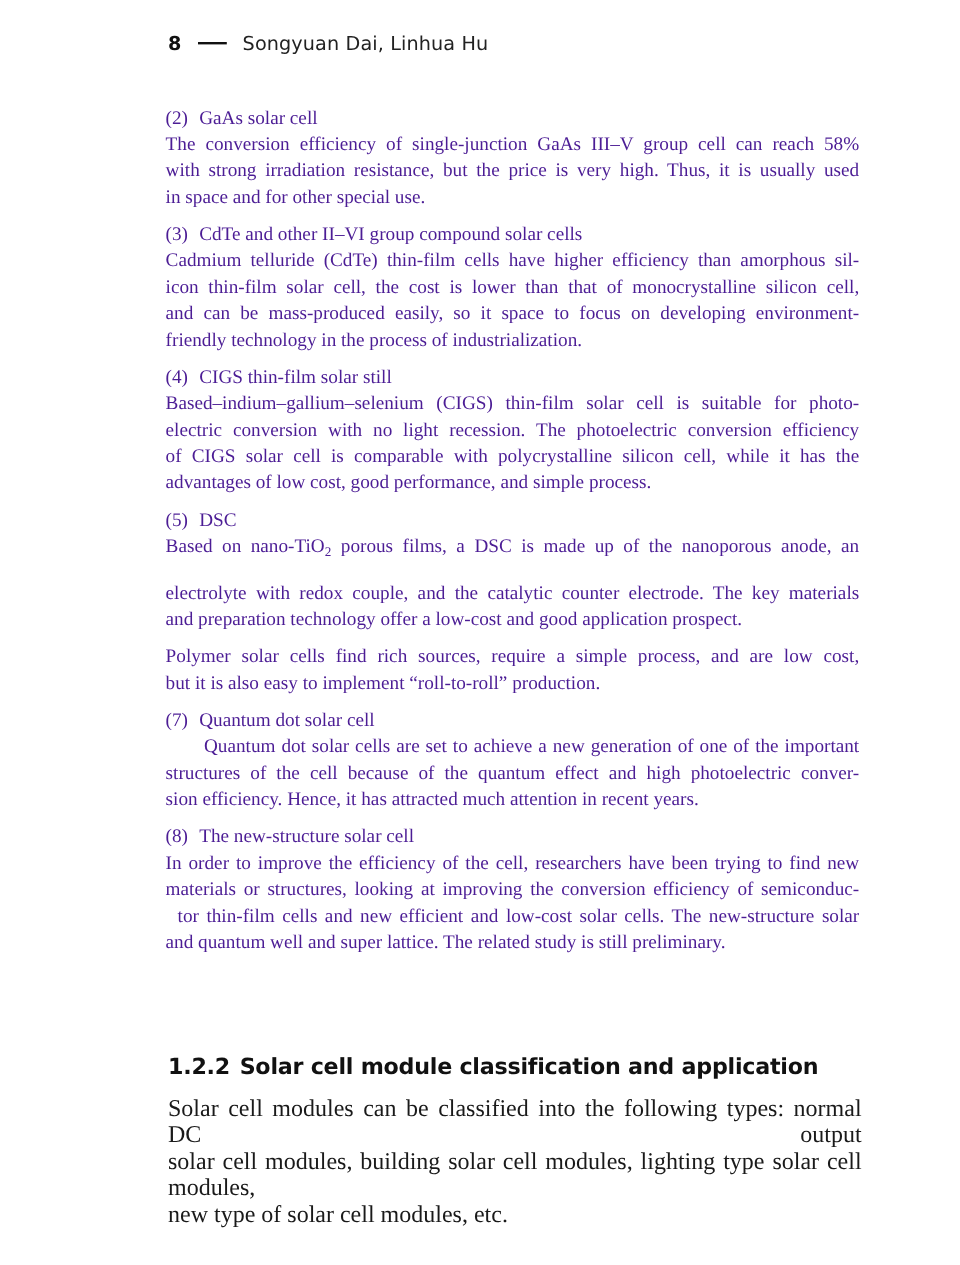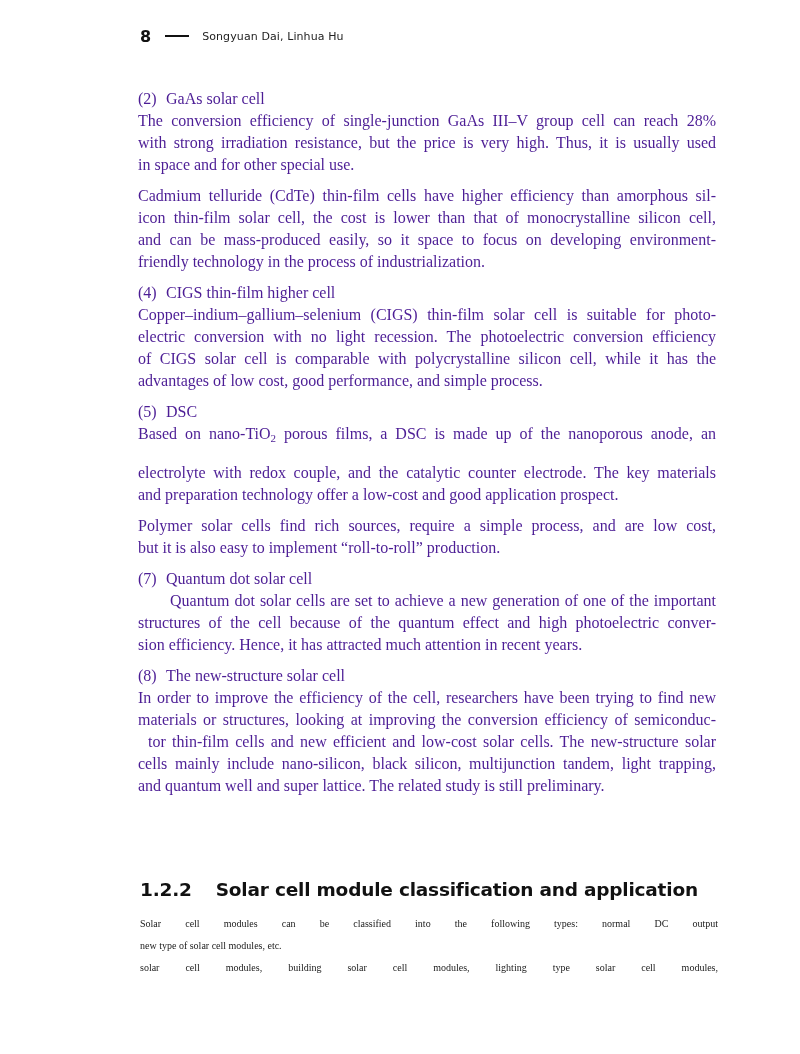--- a/index.html
+++ b/index.html
@@ -4,78 +4,81 @@
   <style>
     html, body { margin: 0; padding: 0; background: #ffffff; }
     body { width: 800px; height: 1054px; position: relative; overflow: hidden; color: #1a1a1a; }
     .running-head {
       position: absolute; left: 140px; top: 24px; height: 24px;
       display: flex; align-items: center;
       font-family: "DejaVu Sans", sans-serif;
     }
     .page-num { font-weight: bold; font-size: 16px; color: #111; }
     .head-rule { width: 24px; height: 2px; background: #111; margin: 0 13px 0 14px; }
-    .authors { font-size: 11px; color: #222; letter-spacing: 0.1px; }
+    .authors { font-size: 16px; color: #222; letter-spacing: 0.1px; }
 
     .content {
       position: absolute; left: 138px; top: 88px; width: 578px;
       font-family: Liberation Serif, serif; font-size: 16px; line-height: 22px;
       color: #4c1d95;
     }
     .item { margin-bottom: 9px; }
     .item-heading { display: block; }
     .item-heading .num { display: inline-block; width: 28px; }
     .line { display: block; white-space: nowrap; }
     .just { text-align: justify; text-align-last: justify; }
     sub { font-size: 11px; line-height: 0; vertical-align: -3px; }
 
     .section-heading {
       position: absolute; left: 140px; top: 864px;
       font-family: "DejaVu Sans", sans-serif; font-weight: bold; font-size: 18.5px;
       color: #111; letter-spacing: -0.2px; white-space: nowrap;
     }
-    .section-heading .sec-num { margin-right: 24px; }
+    .section-heading .sec-num { margin-right: 8px; }
     .section-body {
       position: absolute; left: 140px; top: 913px; width: 578px;
-      font-family: "Liberation Serif", serif; font-size: 10px; line-height: 22px;
+      font-family: "Liberation Serif", serif; font-size: 20px; line-height: 22px;
       color: #1a1a1a;
     }
   </style>
 </head>
 <body>
 
 <header class="running-head">
   <span class="page-num">8</span>
   <span class="head-rule"></span>
   <span class="authors">Songyuan Dai, Linhua Hu</span>
 </header>
 
 <main class="content">
 
   <section class="item">
     <span class="item-heading">
       <span class="num">(2)</span><span>GaAs solar cell</span>
     </span>
-    <span class="line just" style="white-space: normal;">The conversion efficiency of single-junction GaAs III–V group cell can reach 28%</span>
+    <span class="line just" style="white-space: normal;">The conversion efficiency of single-junction GaAs III–V group cell can reach 58%</span>
     <span class="line just" style="white-space: normal;">with strong irradiation resistance, but the price is very high. Thus, it is usually used</span>
     <span class="line">in space and for other special use.</span>
   </section>
 
   <section class="item">
+    <span class="item-heading">
+      <span class="num">(3)</span><span>CdTe and other II–VI group compound solar cells</span>
+    </span>
     <span class="line just" style="white-space: normal;">Cadmium telluride (CdTe) thin-film cells have higher efficiency than amorphous sil-</span>
     <span class="line just" style="white-space: normal;">icon thin-film solar cell, the cost is lower than that of monocrystalline silicon cell,</span>
     <span class="line just" style="white-space: normal;">and can be mass-produced easily, so it space to focus on developing environment-</span>
     <span class="line">friendly technology in the process of industrialization.</span>
   </section>
 
   <section class="item">
     <span class="item-heading">
-      <span class="num">(4)</span><span>CIGS thin-film higher cell</span>
+      <span class="num">(4)</span><span>CIGS thin-film solar still</span>
     </span>
-    <span class="line just" style="white-space: normal;">Copper–indium–gallium–selenium (CIGS) thin-film solar cell is suitable for photo-</span>
+    <span class="line just" style="white-space: normal;">Based–indium–gallium–selenium (CIGS) thin-film solar cell is suitable for photo-</span>
     <span class="line just" style="white-space: normal;">electric conversion with no light recession. The photoelectric conversion efficiency</span>
     <span class="line just" style="white-space: normal;">of CIGS solar cell is comparable with polycrystalline silicon cell, while it has the</span>
     <span class="line">advantages of low cost, good performance, and simple process.</span>
   </section>
 
   <section class="item">
     <span class="item-heading">
       <span class="num">(5)</span><span>DSC</span>
     </span>
     <span class="line just" style="white-space: normal;"><span>Based on nano-TiO</span><sub>2</sub><span> porous films, a DSC is made up of the nanoporous anode, an</span></span>
@@ -97,26 +100,25 @@
     <span class="line">sion efficiency. Hence, it has attracted much attention in recent years.</span>
   </section>
 
   <section class="item">
     <span class="item-heading">
       <span class="num">(8)</span><span>The new-structure solar cell</span>
     </span>
     <span class="line just" style="white-space: normal;">In order to improve the efficiency of the cell, researchers have been trying to find new</span>
     <span class="line just" style="white-space: normal;">materials or structures, looking at improving the conversion efficiency of semiconduc-</span>
     <span class="line just" style="white-space: normal; margin-left: 10px;">tor thin-film cells and new efficient and low-cost solar cells. The new-structure solar</span>
-    <span class="line just" style="white-space: normal;">cells mainly include nano-silicon, black silicon, multijunction tandem, light trapping,</span>
     <span class="line">and quantum well and super lattice. The related study is still preliminary.</span>
   </section>
 </main>
 
 <h2 class="section-heading">
   <span class="sec-num">1.2.2</span><span>Solar cell module classification and application</span>
 </h2>
 
 <div class="section-body">
   <span class="line just" style="white-space: normal;">Solar cell modules can be classified into the following types: normal DC output</span>
+  <span class="line just" style="white-space: normal;">solar cell modules, building solar cell modules, lighting type solar cell modules,</span>
   <span class="line">new type of solar cell modules, etc.</span>
-  <span class="line just" style="white-space: normal;">solar cell modules, building solar cell modules, lighting type solar cell modules,</span>
 </div>
 
 </body></html>

